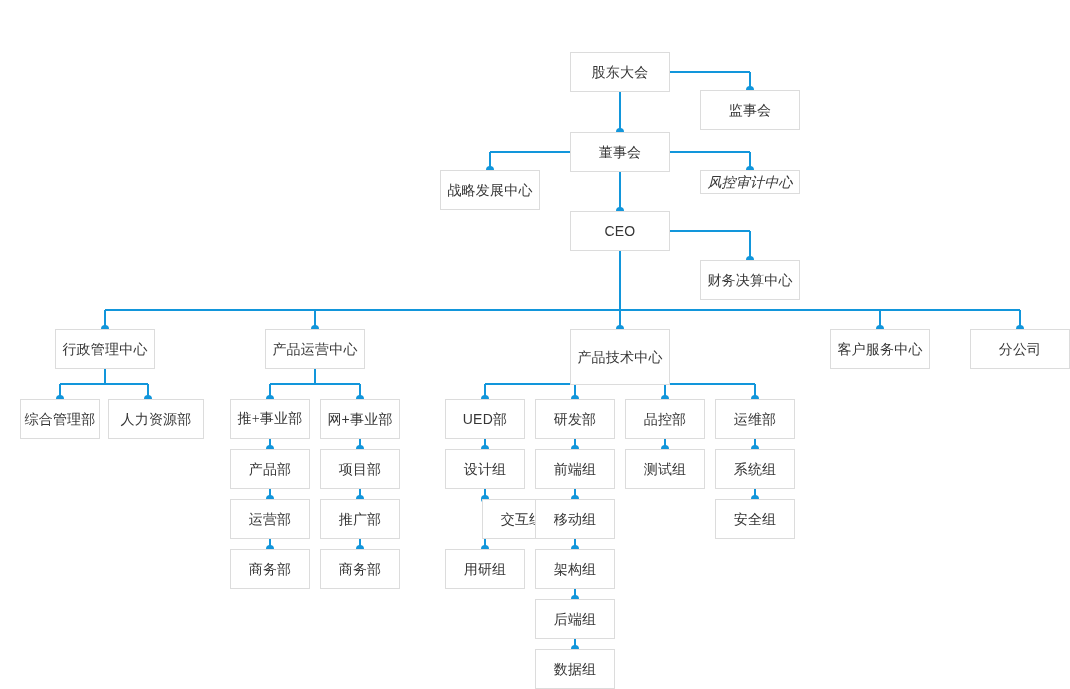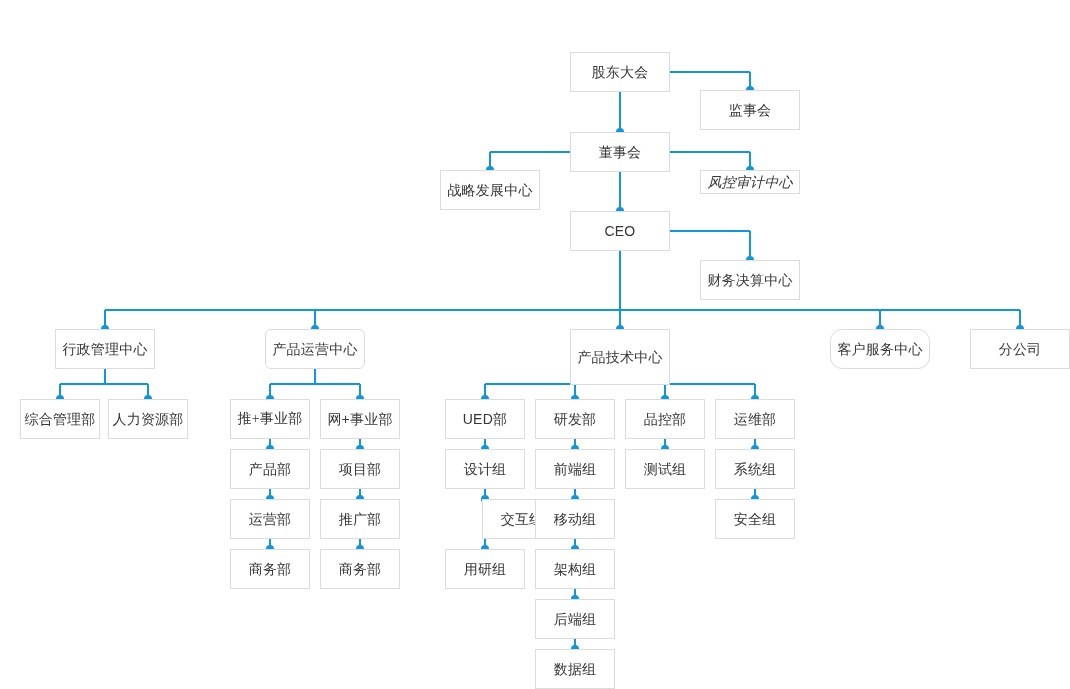--- a/index.html
+++ b/index.html
@@ -149,36 +149,36 @@
       </div>
       <div class="node" style="left: 570px; top: 211px; width: 100px; height: 40px; border-color: rgb(220, 220, 220); background: rgb(255, 255, 255); color: rgb(54, 54, 54);">
         <span>CEO</span>
       </div>
       <div class="node" style="left: 700px; top: 260px; width: 100px; height: 40px; border-color: rgb(220, 220, 220); background: rgb(255, 255, 255); color: rgb(54, 54, 54);">
         <span>财务决算中心</span>
       </div>
       <div class="node" style="left: 55px; top: 329px; width: 100px; height: 40px; border-color: rgb(220, 220, 220); background: rgb(255, 255, 255); color: rgb(54, 54, 54);">
         <span>行政管理中心</span>
       </div>
-      <div class="node" style="left: 265px; top: 329px; width: 100px; height: 40px; border-color: rgb(220, 220, 220); background: rgb(255, 255, 255); color: rgb(54, 54, 54); border-radius: 6px;">
+      <div class="node" style="left: 265px; top: 329px; width: 100px; height: 40px; border-color: rgb(220, 220, 220); background: rgb(255, 255, 255); color: rgb(54, 54, 54);">
         <span>产品运营中心</span>
       </div>
       <div class="node" style="left: 570px; top: 329px; width: 100px; height: 56px; border-color: rgb(220, 220, 220); background: rgb(255, 255, 255); color: rgb(54, 54, 54);">
         <span>产品技术中心</span>
       </div>
-      <div class="node" style="left: 830px; top: 329px; width: 100px; height: 40px; border-color: rgb(220, 220, 220); background: rgb(255, 255, 255); color: rgb(54, 54, 54); border-radius: 12px;">
+      <div class="node" style="left: 830px; top: 329px; width: 100px; height: 40px; border-color: rgb(220, 220, 220); background: rgb(255, 255, 255); color: rgb(54, 54, 54);">
         <span>客户服务中心</span>
       </div>
       <div class="node" style="left: 970px; top: 329px; width: 100px; height: 40px; border-color: rgb(220, 220, 220); background: rgb(255, 255, 255); color: rgb(54, 54, 54);">
         <span>分公司</span>
       </div>
       <div class="node" style="left: 20px; top: 399px; width: 80px; height: 40px; border-color: rgb(220, 220, 220); background: rgb(255, 255, 255); color: rgb(54, 54, 54);">
         <span>综合管理部</span>
       </div>
-      <div class="node" style="left: 108px; top: 399px; width: 80px; height: 40px; border-color: rgb(220, 220, 220); background: rgb(255, 255, 255); color: rgb(54, 54, 54);">
+      <div class="node" style="left: 108px; top: 399px; width: 96px; height: 40px; border-color: rgb(220, 220, 220); background: rgb(255, 255, 255); color: rgb(54, 54, 54);">
         <span>人力资源部</span>
       </div>
       <div class="node" style="left: 230px; top: 399px; width: 80px; height: 40px; border-color: rgb(220, 220, 220); background: rgb(255, 255, 255); color: rgb(54, 54, 54); font-family: Liberation Serif, serif;">
         <span>推+事业部</span>
       </div>
       <div class="node" style="left: 320px; top: 399px; width: 80px; height: 40px; border-color: rgb(220, 220, 220); background: rgb(255, 255, 255); color: rgb(54, 54, 54);">
         <span>网+事业部</span>
       </div>
       <div class="node" style="left: 230px; top: 449px; width: 80px; height: 40px; border-color: rgb(220, 220, 220); background: rgb(255, 255, 255); color: rgb(54, 54, 54);">
         <span>产品部</span>

